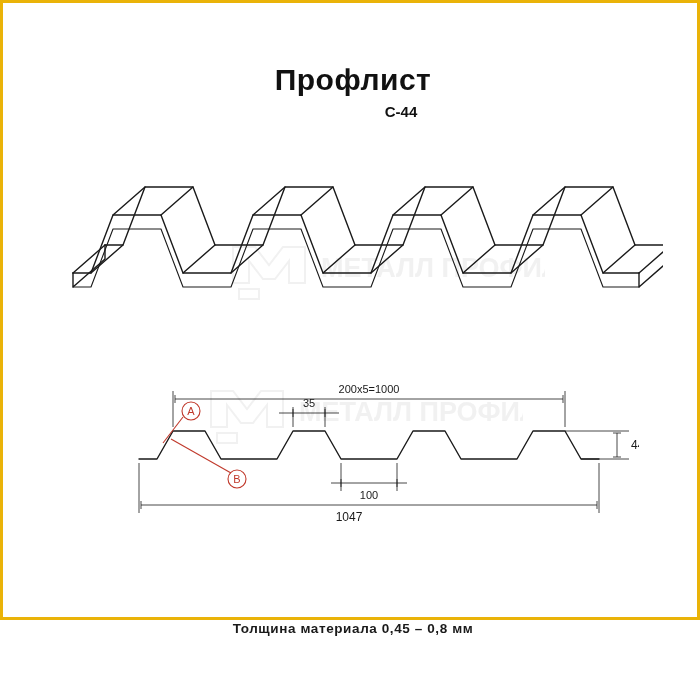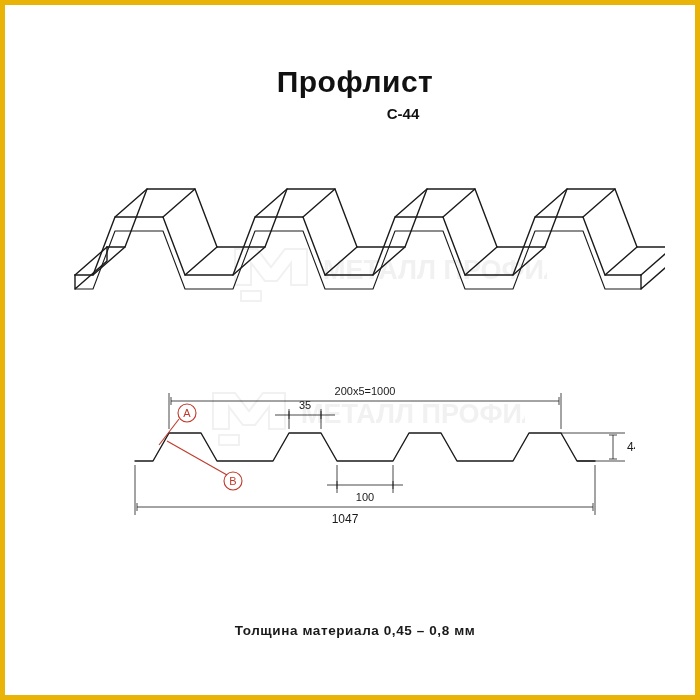--- a/index.html
+++ b/index.html
@@ -11,23 +11,23 @@
     width: 700px;
     height: 700px;
     font-family: "Liberation Sans", sans-serif;
     color: #1a1a1a;
     position: relative;
     overflow: hidden;
   }
   .page {
     position: relative;
     width: 700px;
-    height: 700px;
+    height: 620px;
     box-sizing: border-box;
-    border: 5px solid #eab308;
+    border: 3px solid #eab308;
   }
   .title {
     position: absolute;
     top: 60px;
     left: 0;
     width: 700px;
     text-align: center;
     font-size: 30px;
     font-weight: bold;
     letter-spacing: 0.5px;
@@ -58,21 +58,21 @@
   .iso-area {
     position: absolute;
     top: 150px;
     left: 40px;
     width: 620px;
     height: 170px;
   }
   .section-area {
     position: absolute;
     top: 370px;
-    left: 110px;
+    left: 116px;
     width: 520px;
     height: 160px;
   }
   .wm {
     position: absolute;
     pointer-events: none;
     user-select: none;
     opacity: 0.55;
   }
   .wm-1 { top: 222px; left: 222px; }

